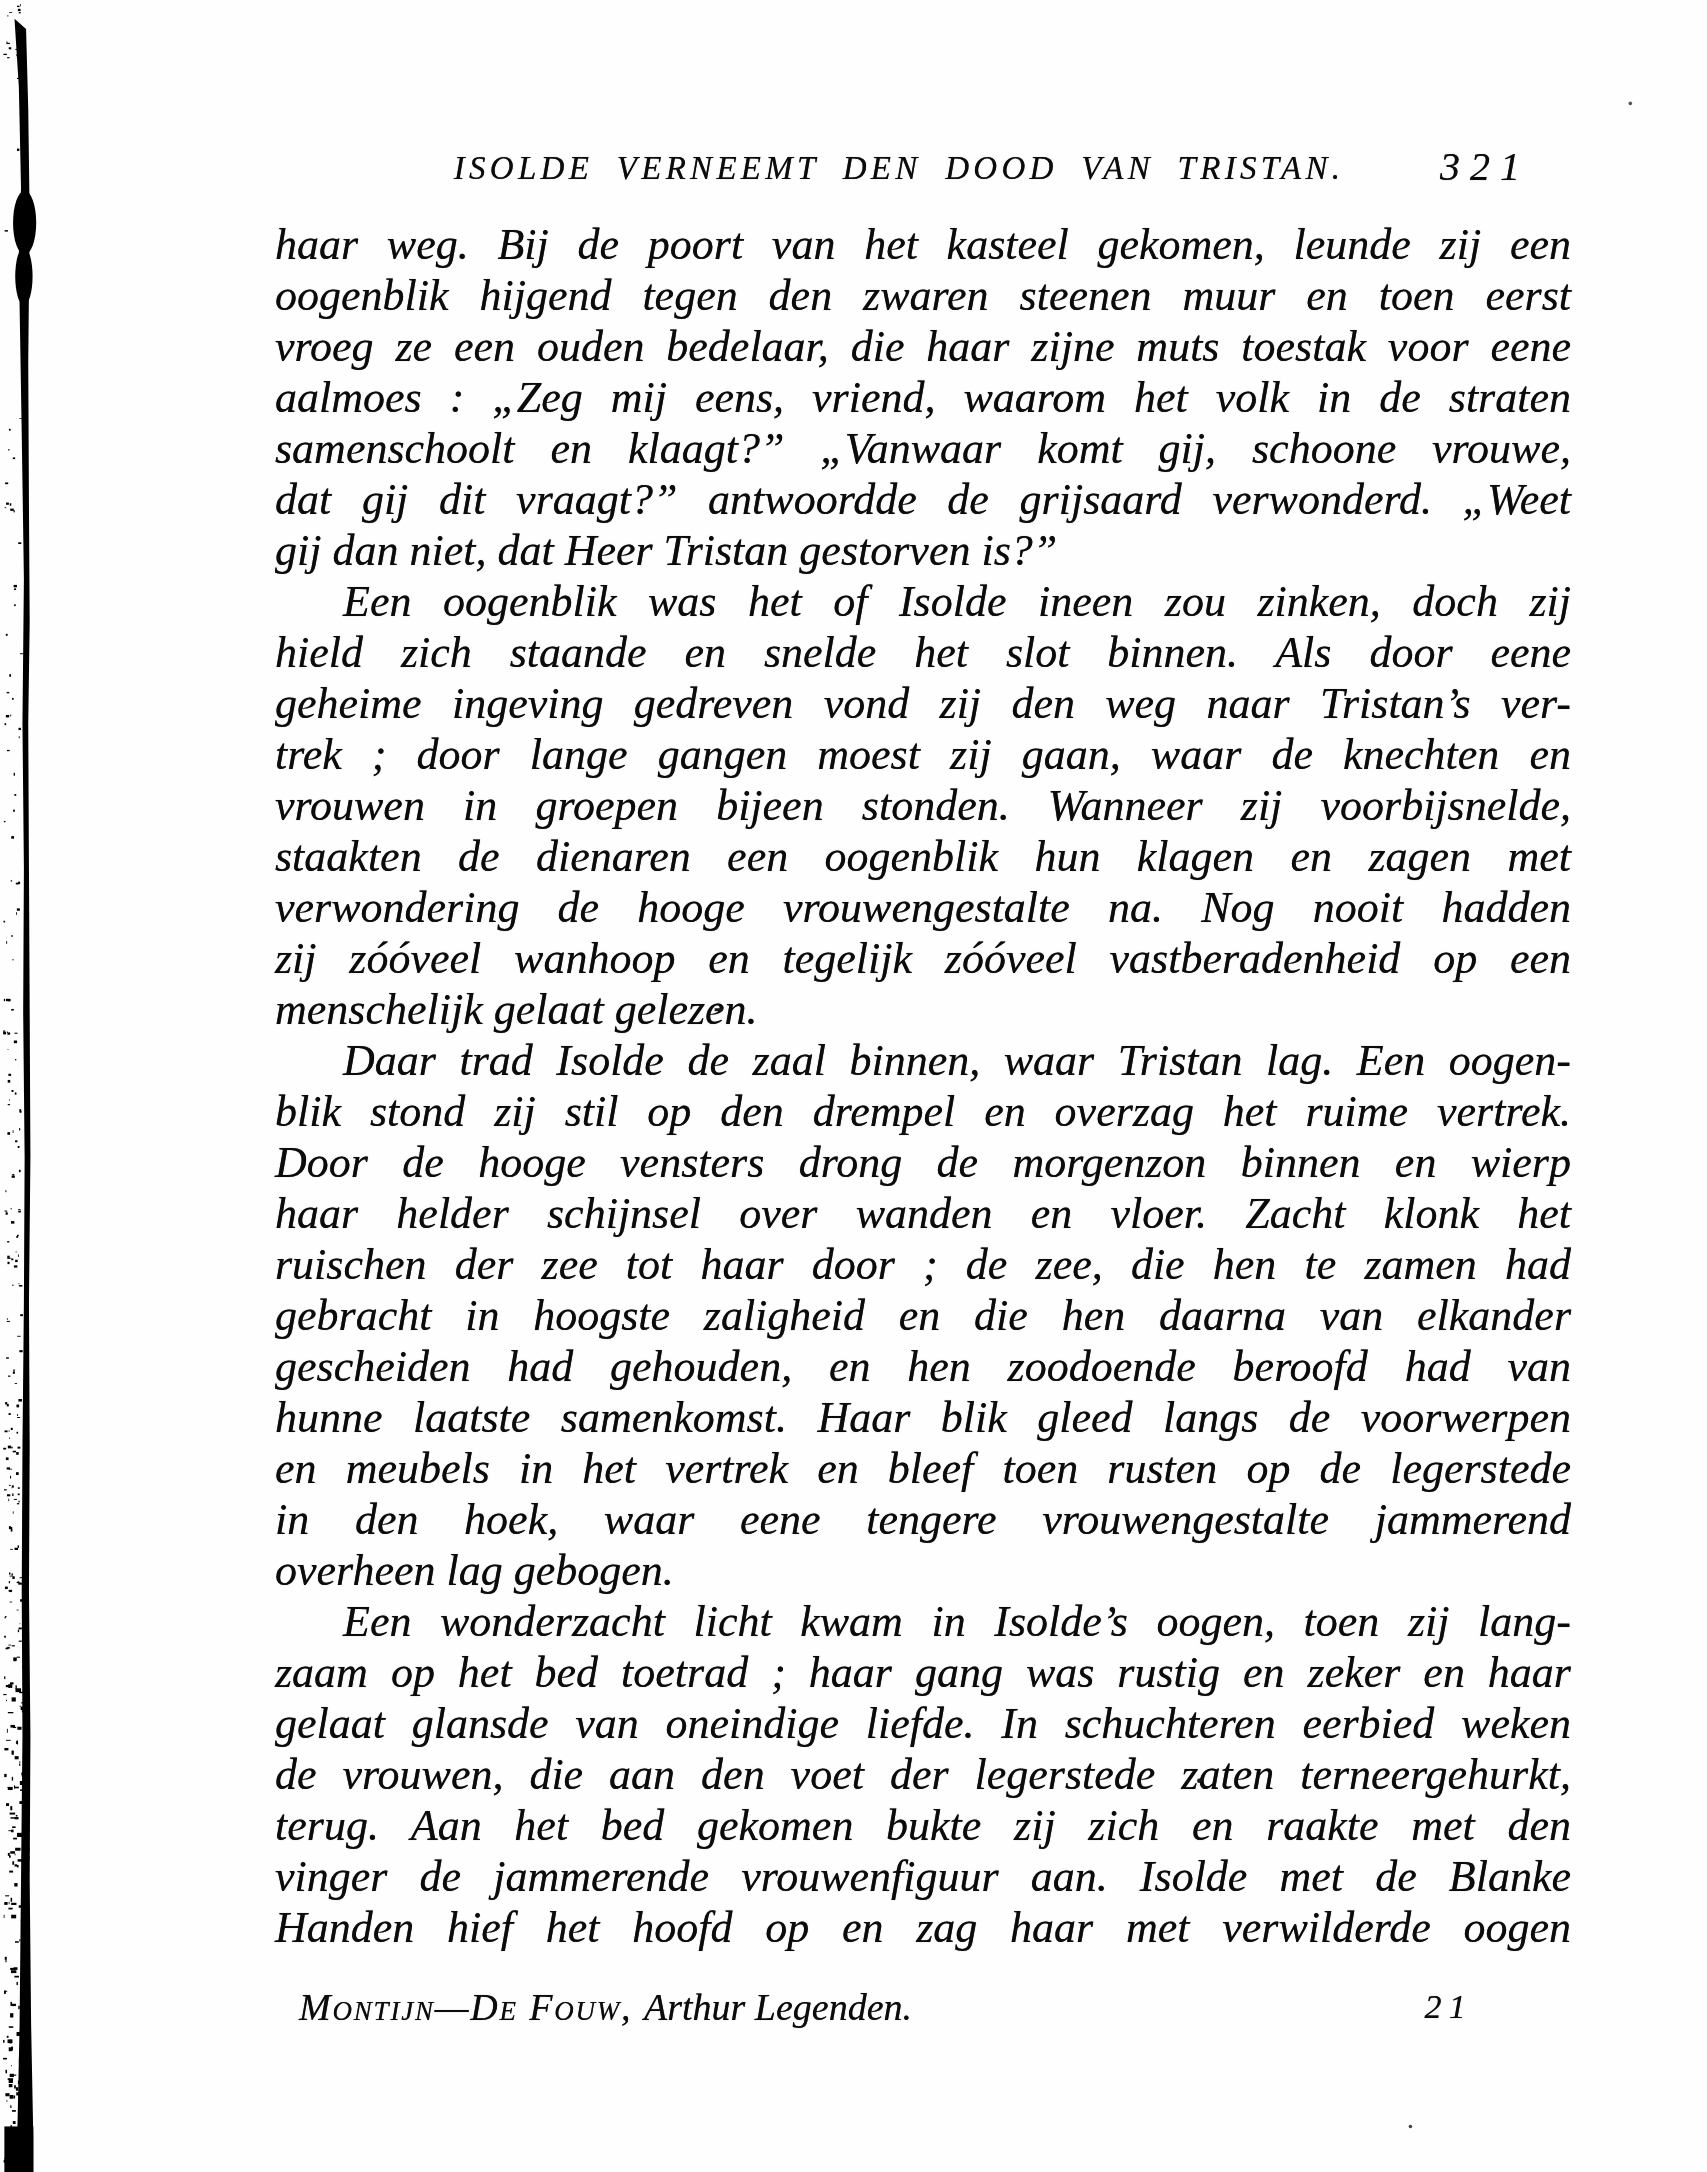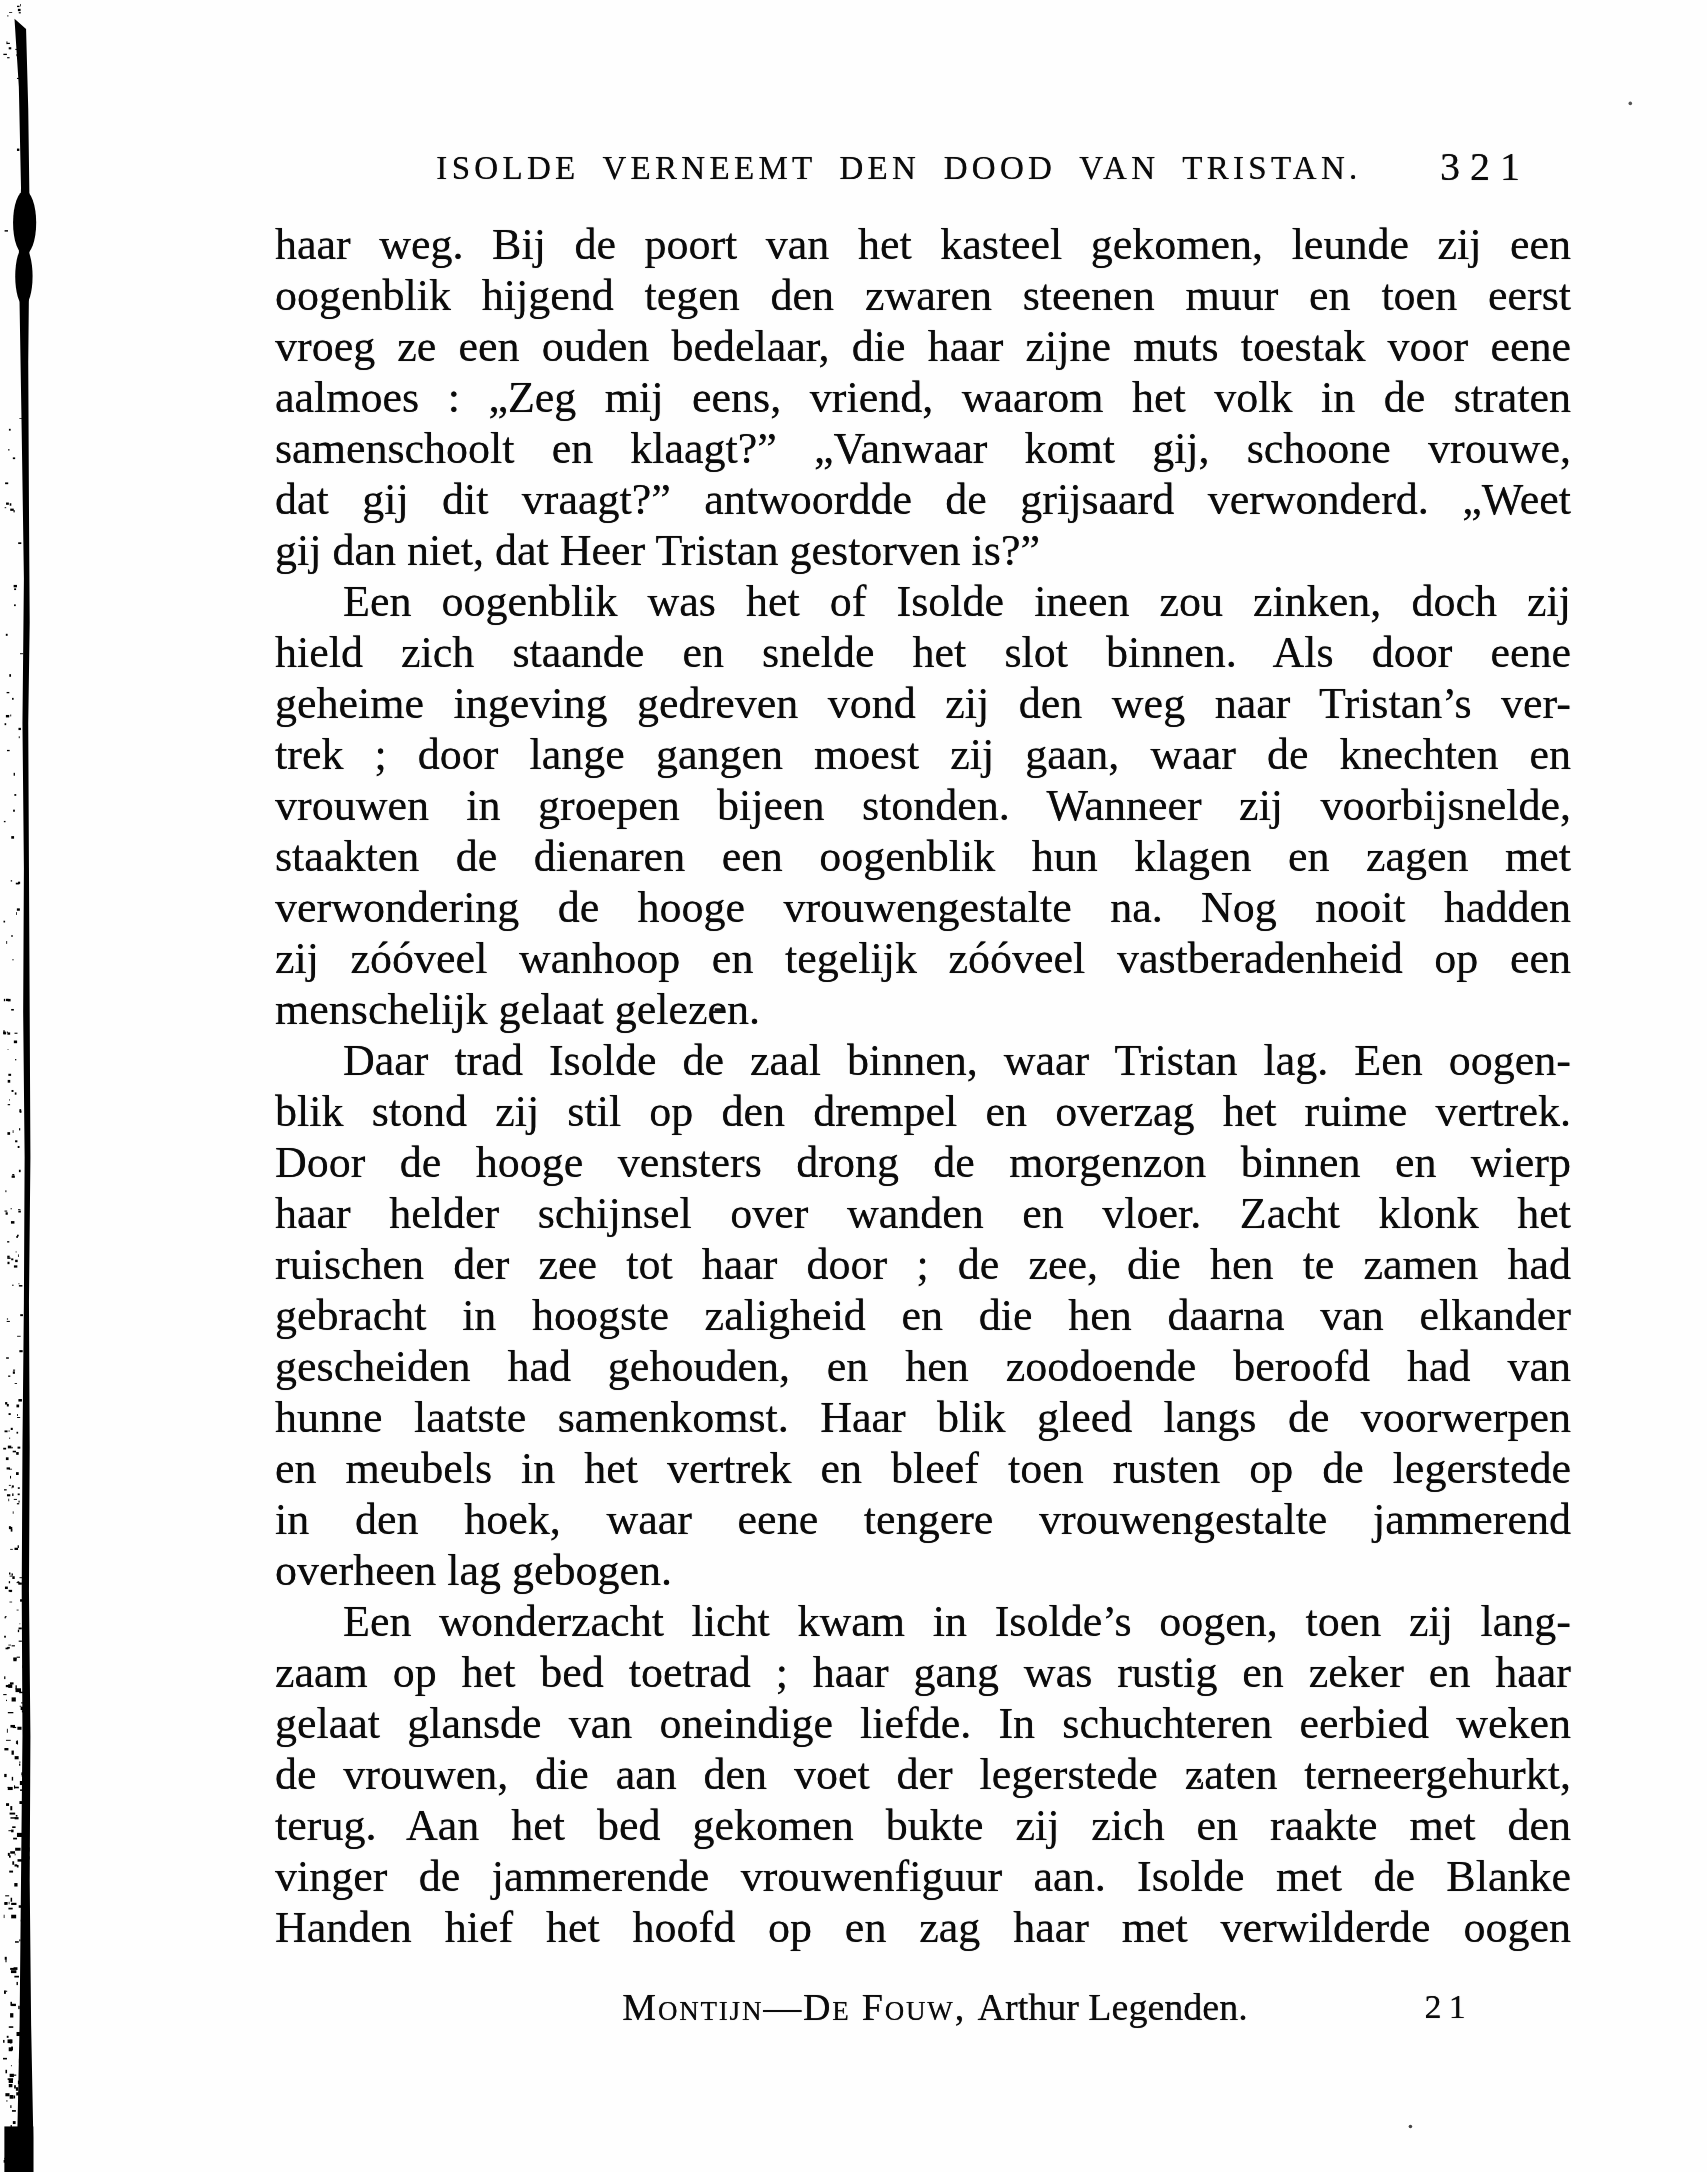--- a/index.html
+++ b/index.html
@@ -16,20 +16,21 @@
     color: #0b0b0b;
   }
 
   .column {
     position: absolute;
     left: 227px;
     top: 150px;
     width: 1344px;
     z-index: 1;
     text-shadow: 0 0 0.7px rgba(0,0,0,.78);
+    font-style: italic;
   }
 
   .header {
     position: relative;
     height: 43px;
   }
   .running-title {
     display: block;
     text-align: center;
     font-size: 33px;
@@ -57,21 +58,20 @@
     margin-left: 48px;
   }
   .line.ragged { text-align-last: left; }
   .line.indent { text-indent: 68px; }
 
   .footer {
     position: relative;
     margin-top: 32px;
     font-size: 38px;
     height: 51px;
-    text-align: center;
   }
   .sig { margin-left: 72px; white-space: nowrap; }
   .sc { font-variant: small-caps; letter-spacing: 1.8px; }
   .work { margin-left: 11.6px; }
   .sheet {
     position: absolute;
     right: 98px;
     top: 2.9px;
     font-size: 34px;
     letter-spacing: 7.2px;

